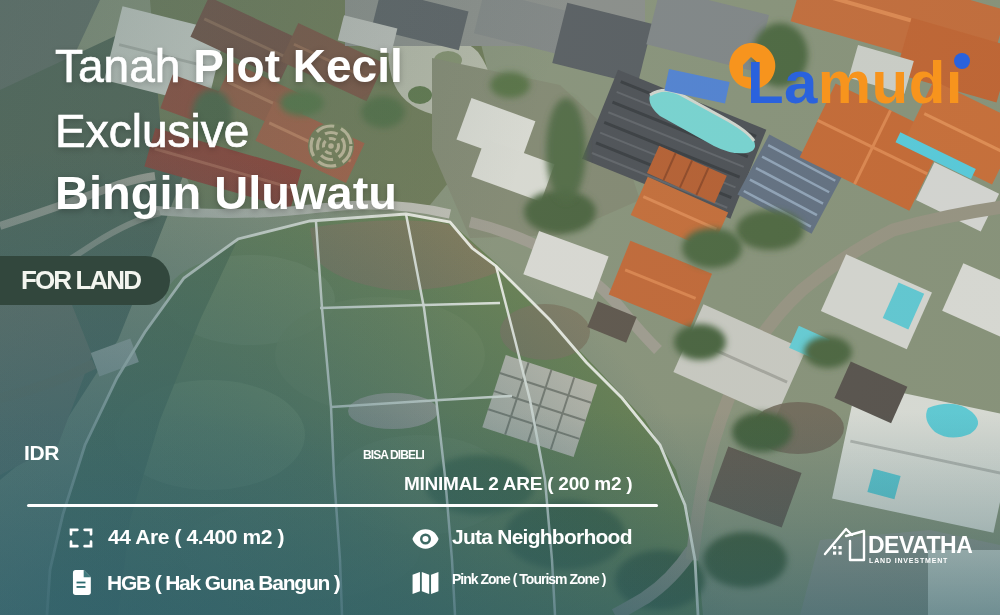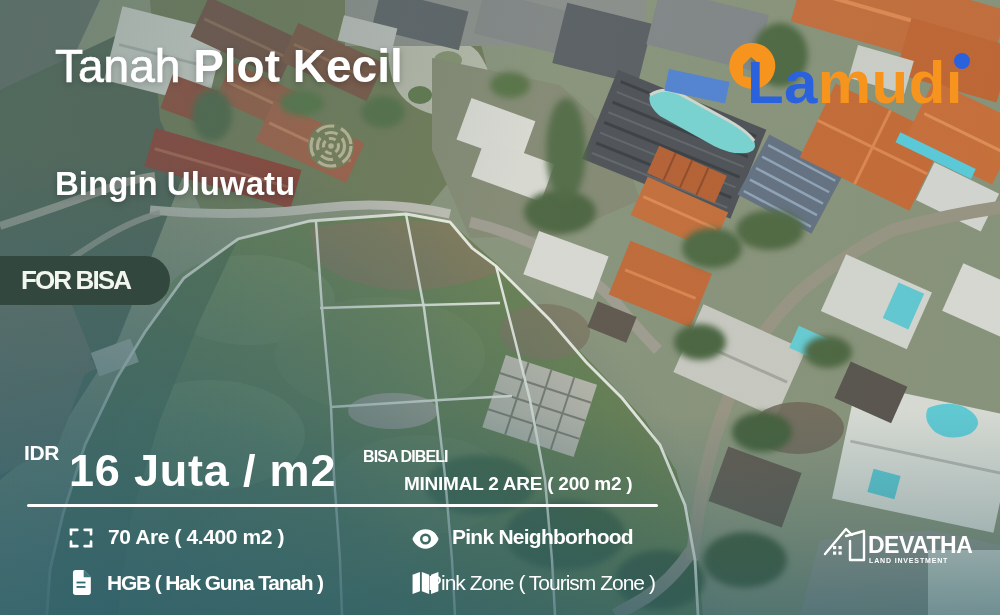--- a/index.html
+++ b/index.html
@@ -354,87 +354,87 @@
 
 <div class="ov" style="background:
   linear-gradient(to top, rgba(30,84,97,0.55) 0%, rgba(30,84,97,0.26) 15%, rgba(30,84,97,0) 33%),
   radial-gradient(780px 600px at 10% 104%, rgba(30,84,97,0.84) 0%, rgba(30,84,97,0.58) 38%, rgba(30,84,97,0.24) 65%, rgba(30,84,97,0) 82%),
   linear-gradient(108deg, rgba(46,80,76,0.38) 0%, rgba(46,80,76,0.16) 28%, rgba(46,80,76,0) 48%);"></div>
 
 <div class="ov" style="background:linear-gradient(100deg, rgba(203,211,205,0.13) 0%, rgba(203,211,205,0.07) 55%, rgba(203,211,205,0.03) 100%);"></div>
 
 <div class="txt" style="left:55px;top:39px;font-size:46px;font-weight:500;letter-spacing:0px;-webkit-text-stroke:0.7px #fff;text-shadow:0 2px 6px rgba(0,0,0,0.25);">Tanah <b style="font-weight:700;-webkit-text-stroke:0;">Plot Kecil</b></div>
 
-
-<div class="txt" style="left:55px;top:165px;font-size:33px;font-weight:700;text-shadow:0 2px 6px rgba(0,0,0,0.25);">Bingin Uluwatu</div>
+<div class="txt" style="left:55px;top:104px;font-size:46px;font-weight:500;-webkit-text-stroke:0.7px #fff;text-shadow:0 2px 6px rgba(0,0,0,0.25);">Exclusive</div>
+
+<div class="txt" style="left:55px;top:165px;font-size:47px;font-weight:700;text-shadow:0 2px 6px rgba(0,0,0,0.25);">Bingin Uluwatu</div>
 
 <div style="position:absolute;left:0;top:256px;width:170px;height:49px;background:#32473d;border-radius:0 26px 26px 0;"></div>
 
-<div class="txt" style="left:21px;top:265px;font-size:26px;font-weight:700;color:#f3f5ef;letter-spacing:-1.9px;">FOR BISA</div>
+<div class="txt" style="left:21px;top:265px;font-size:26px;font-weight:700;color:#f3f5ef;letter-spacing:-1.9px;">FOR LAND</div>
 
 <div style="position:absolute;left:724px;top:40px;">
   <svg width="260" height="76" viewBox="0 0 260 76">
 
     <path fill="#f7941d" fill-rule="evenodd" d="M26,3 a23,23 0 1 1 -0.01,0.001 Z M19,25 l8,-8 8,7 l0,10 l-6,4 l-10,-2 Z"></path>
 
     <text x="23" y="63" font-family="Liberation Sans, sans-serif" font-size="60" font-weight="bold" letter-spacing="0.4"><tspan fill="#2a62dd">La</tspan><tspan fill="#f7941d">mudı</tspan></text>
 
     <circle cx="238" cy="21" r="8" fill="#2a62dd"></circle>
   </svg>
 </div>
 
 <div class="txt" style="left:24px;top:441px;font-size:21px;letter-spacing:-0.4px;font-weight:700;">IDR</div>
 
-<div class="txt" style="left:69px;top:445px;font-size:45px;font-weight:700;letter-spacing:0.8px;">16 Juta / m2</div>
-
-<div class="txt" style="left:363px;top:448px;font-size:16px;font-weight:700;letter-spacing:-0.9px;">BISA DIBELI</div>
+
+<div class="txt" style="left:363px;top:448px;font-size:12px;font-weight:700;letter-spacing:-0.9px;">BISA DIBELI</div>
 
 <div class="txt" style="left:363px;top:473px;font-size:19px;font-weight:700;letter-spacing:-0.25px;margin-left:41px;">MINIMAL 2 ARE ( 200 m2 )</div>
 
 <div style="position:absolute;left:27px;top:504px;width:631px;height:3px;background:#fff;border-radius:2px;"></div>
 
 <svg style="position:absolute;left:69px;top:528px;" width="24" height="20" viewBox="0 0 26 22">
   <g fill="none" stroke="#fff" stroke-width="3" stroke-linecap="round">
     <path d="M2,7 L2,2 L9,2"></path>
         <path d="M17,2 L24,2 L24,7"></path>
     <path d="M24,15 L24,20 L17,20"></path>
         <path d="M9,20 L2,20 L2,15"></path>
   </g>
 </svg>
 
-<div class="txt" style="left:108px;top:525px;font-size:21px;font-weight:700;letter-spacing:-0.4px;">70 Are ( 4.400 m2 )</div>
+<div class="txt" style="left:108px;top:525px;font-size:21px;font-weight:700;letter-spacing:-0.4px;">44 Are ( 4.400 m2 )</div>
 
 <svg style="position:absolute;left:71px;top:570px;" width="20" height="25" viewBox="0 0 22 28">
   <path fill="#fff" d="M2,3 a3,3 0 0 1 3,-3 L14,0 L22,8 L22,25 a3,3 0 0 1 -3,3 L5,28 a3,3 0 0 1 -3,-3 Z"></path>
   <path fill="#2b6a6e" d="M14,0 L14,8 L22,8 Z" opacity="0.9"></path>
   <g stroke="#2b6a6e" stroke-width="2">
         <line x1="6" y1="14" x2="16" y2="14"></line>
         <line x1="6" y1="19" x2="16" y2="19"></line>
       </g>
 </svg>
 
-<div class="txt" style="left:107px;top:571px;font-size:21px;font-weight:700;letter-spacing:-1.2px;">HGB ( Hak Guna Tanah )</div>
+<div class="txt" style="left:107px;top:571px;font-size:21px;font-weight:700;letter-spacing:-1.2px;">HGB ( Hak Guna Bangun )</div>
 
 <svg style="position:absolute;left:412px;top:528px;" width="27" height="22" viewBox="0 0 32 24">
   <path fill="#fff" d="M16,0.5 C8,0.5 2.5,6.5 0.5,12 C2.5,17.5 8,23.5 16,23.5 C24,23.5 29.5,17.5 31.5,12 C29.5,6.5 24,0.5 16,0.5 Z"></path>
   <circle cx="16" cy="12" r="6.5" fill="#3d6a64"></circle>
   <circle cx="16" cy="12" r="3.6" fill="#fff"></circle>
 </svg>
 
-<div class="txt" style="left:452px;top:525px;font-size:21px;font-weight:700;letter-spacing:-0.75px;">Pink Neighborhood</div>
+<div class="txt" style="left:452px;top:525px;font-size:21px;font-weight:700;letter-spacing:-0.75px;">Juta Neighborhood</div>
 
 <svg style="position:absolute;left:412px;top:571px;" width="27" height="24" viewBox="0 0 28 26">
   <g fill="#fff">
     <path d="M0,4 L8,1 L8,22 L0,25 Z"></path>
     <path d="M10,1 L18,4 L18,25 L10,22 Z"></path>
     <path d="M20,4 L28,1 L28,22 L20,25 Z"></path>
   </g>
 </svg>
 
-<div class="txt" style="left:428px;top:571px;font-size:21px;font-weight:400;letter-spacing:-1.0px;">Pink Zone ( Tourism Zone )</div>
+<div class="txt" style="left:452px;top:571px;font-size:14px;font-weight:700;letter-spacing:-1.0px;">Pink Zone ( Tourism Zone )</div>
 
 <div style="position:absolute;left:822px;top:522px;">
   <svg width="165" height="46" viewBox="0 0 165 46">
 
     <g fill="none" stroke="#fff" stroke-width="2.4" stroke-linecap="round" stroke-linejoin="round">
       <path d="M3,32 L24,7 L30,13"></path>
       <path d="M24,14 L42,9 L42,38 L28,38 L28,19"></path>
     </g>
     <g fill="#fff">
       <rect x="11" y="24" width="3.2" height="3.2"></rect>

